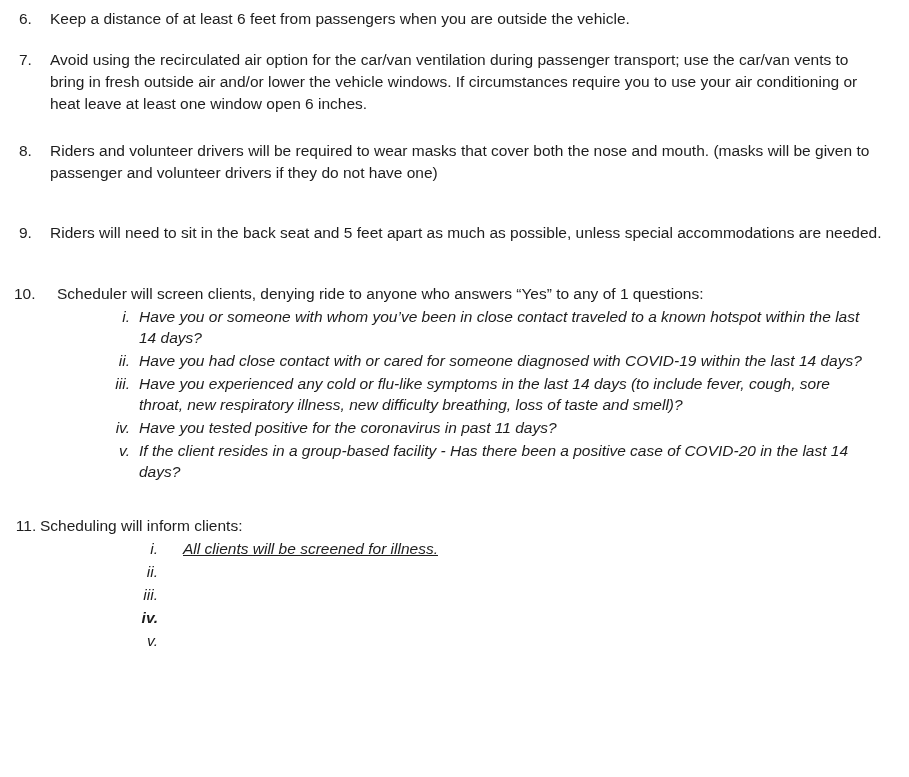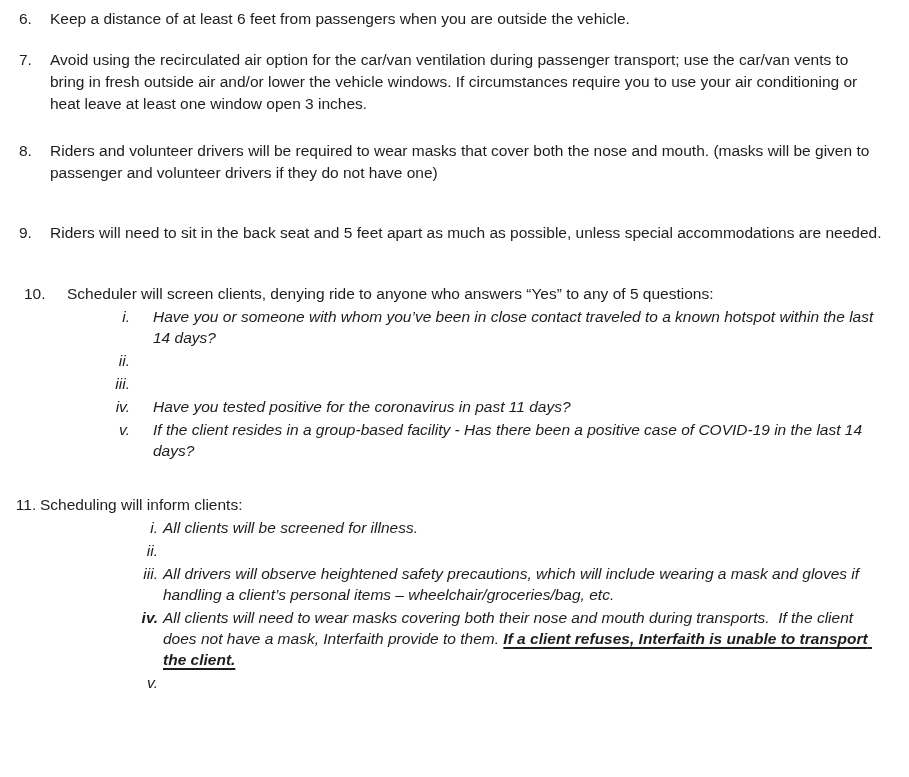--- a/index.html
+++ b/index.html
@@ -18,43 +18,43 @@
   }
   .item { display: flex; align-items: flex-start; }
   .item .num { flex: none; white-space: pre; }
   .item .body { white-space: pre-wrap; }
 
   
   .item.single .num { margin-left: 19px; width: 31px; }
   .item.single .body { width: 832px; }
 
   
-  .item.ten .num { margin-left: 24px; width: 43px; }
+  .item.ten .num { margin-left: 14px; width: 43px; }
   .item.ten .body { width: 830px; }
 
   
   .item.eleven .num { margin-left: 12px; width: 28px; text-align: center; }
   .item.eleven .body { width: 845px; }
 
   .mb-a { margin-bottom: 19px; }
   .mb-b { margin-bottom: 25px; }
   .mb-c { margin-bottom: 38px; }
   .mb-d { margin-bottom: 39px; }
 
   .sublist { font-style: italic; line-height: 21px; margin-top: 1px; }
   .subitem { display: flex; align-items: flex-start; margin-bottom: 2px; }
   .subitem .marker { flex: none; text-align: right; white-space: pre; }
   .subitem .txt { white-space: pre-wrap; }
 
   .sublist.ten-sub .marker { width: 130px; }
-  .sublist.ten-sub .txt { margin-left: 23px; width: 727px; }
+  .sublist.ten-sub .txt { margin-left: 9px; width: 727px; }
   .sublist.ten-sub { margin-bottom: 33px; }
 
   .sublist.eleven-sub .marker { width: 158px; }
-  .sublist.eleven-sub .txt { margin-left: 5px; width: 716px; }
+  .sublist.eleven-sub .txt { margin-left: 25px; width: 716px; text-decoration: underline; }
 
   .bold-marker { font-weight: bold; }
   .emph {
     font-weight: bold;
     text-decoration: underline;
     text-decoration-thickness: 1.5px;
     text-underline-offset: 2.5px;
   }
 </style>
 </head>
@@ -62,76 +62,76 @@
 
 <div class="page">
 
   <div class="item single mb-a">
     <span class="num">6.</span>
     <div class="body">Keep a distance of at least 6 feet from passengers when you are outside the vehicle.</div>
   </div>
 
   <div class="item single mb-b">
     <span class="num">7.</span>
-    <div class="body">Avoid using the recirculated air option for the car/van ventilation during passenger transport; use the car/van vents to bring in fresh outside air and/or lower the vehicle windows. If circumstances require you to use your air conditioning or heat leave at least one window open 3 inches.</div>
+    <div class="body">Avoid using the recirculated air option for the car/van ventilation during passenger transport; use the car/van vents to bring in fresh outside air and/or lower the vehicle windows. If circumstances require you to use your air conditioning or heat leave at least one window open 6 inches.</div>
   </div>
 
   <div class="item single mb-c">
     <span class="num">8.</span>
     <div class="body">Riders and volunteer drivers will be required to wear masks that cover both the nose and mouth. (masks will be given to passenger and volunteer drivers if they do not have one)</div>
   </div>
 
   <div class="item single mb-d">
     <span class="num">9.</span>
     <div class="body">Riders will need to sit in the back seat and 5 feet apart as much as possible, unless special accommodations are needed.</div>
   </div>
 
   <div class="item ten">
     <span class="num">10.</span>
-    <div class="body">Scheduler will screen clients, denying ride to anyone who answers “Yes” to any of 5 questions:</div>
+    <div class="body">Scheduler will screen clients, denying ride to anyone who answers “Yes” to any of 1 questions:</div>
   </div>
   <div class="sublist ten-sub">
     <div class="subitem">
       <span class="marker">i.</span>
       <div class="txt">Have you or someone with whom you’ve been in close contact traveled to a known hotspot within the last 14 days?</div>
     </div>
     <div class="subitem">
       <span class="marker">ii.</span>
+      <div class="txt">Have you had close contact with or cared for someone diagnosed with COVID-19 within the last 14 days?</div>
     </div>
     <div class="subitem">
       <span class="marker">iii.</span>
+      <div class="txt">Have you experienced any cold or flu-like symptoms in the last 14 days (to include fever, cough, sore throat, new respiratory illness, new difficulty breathing, loss of taste and smell)?</div>
     </div>
     <div class="subitem">
       <span class="marker">iv.</span>
       <div class="txt">Have you tested positive for the coronavirus in past 11 days?</div>
     </div>
     <div class="subitem">
       <span class="marker">v.</span>
-      <div class="txt">If the client resides in a group-based facility - Has there been a positive case of COVID-19 in the last 14 days?</div>
+      <div class="txt">If the client resides in a group-based facility - Has there been a positive case of COVID-20 in the last 14 days?</div>
     </div>
   </div>
 
   <div class="item eleven">
     <span class="num">11.</span>
     <div class="body">Scheduling will inform clients:</div>
   </div>
   <div class="sublist eleven-sub">
     <div class="subitem">
       <span class="marker">i.</span>
       <div class="txt">All clients will be screened for illness.</div>
     </div>
     <div class="subitem">
       <span class="marker">ii.</span>
     </div>
     <div class="subitem">
       <span class="marker">iii.</span>
-      <div class="txt">All drivers will observe heightened safety precautions, which will include wearing a mask and gloves if handling a client’s personal items – wheelchair/groceries/bag, etc.</div>
     </div>
     <div class="subitem">
       <span class="marker bold-marker">iv.</span>
-      <div class="txt"><span>All clients will need to wear masks covering both their nose and mouth during transports.  If the client does not have a mask, Interfaith provide to them. </span><span class="emph">If a client refuses, Interfaith is unable to transport the client.</span></div>
     </div>
     <div class="subitem">
       <span class="marker">v.</span>
     </div>
   </div>
 
 </div>
 
 </body></html>

